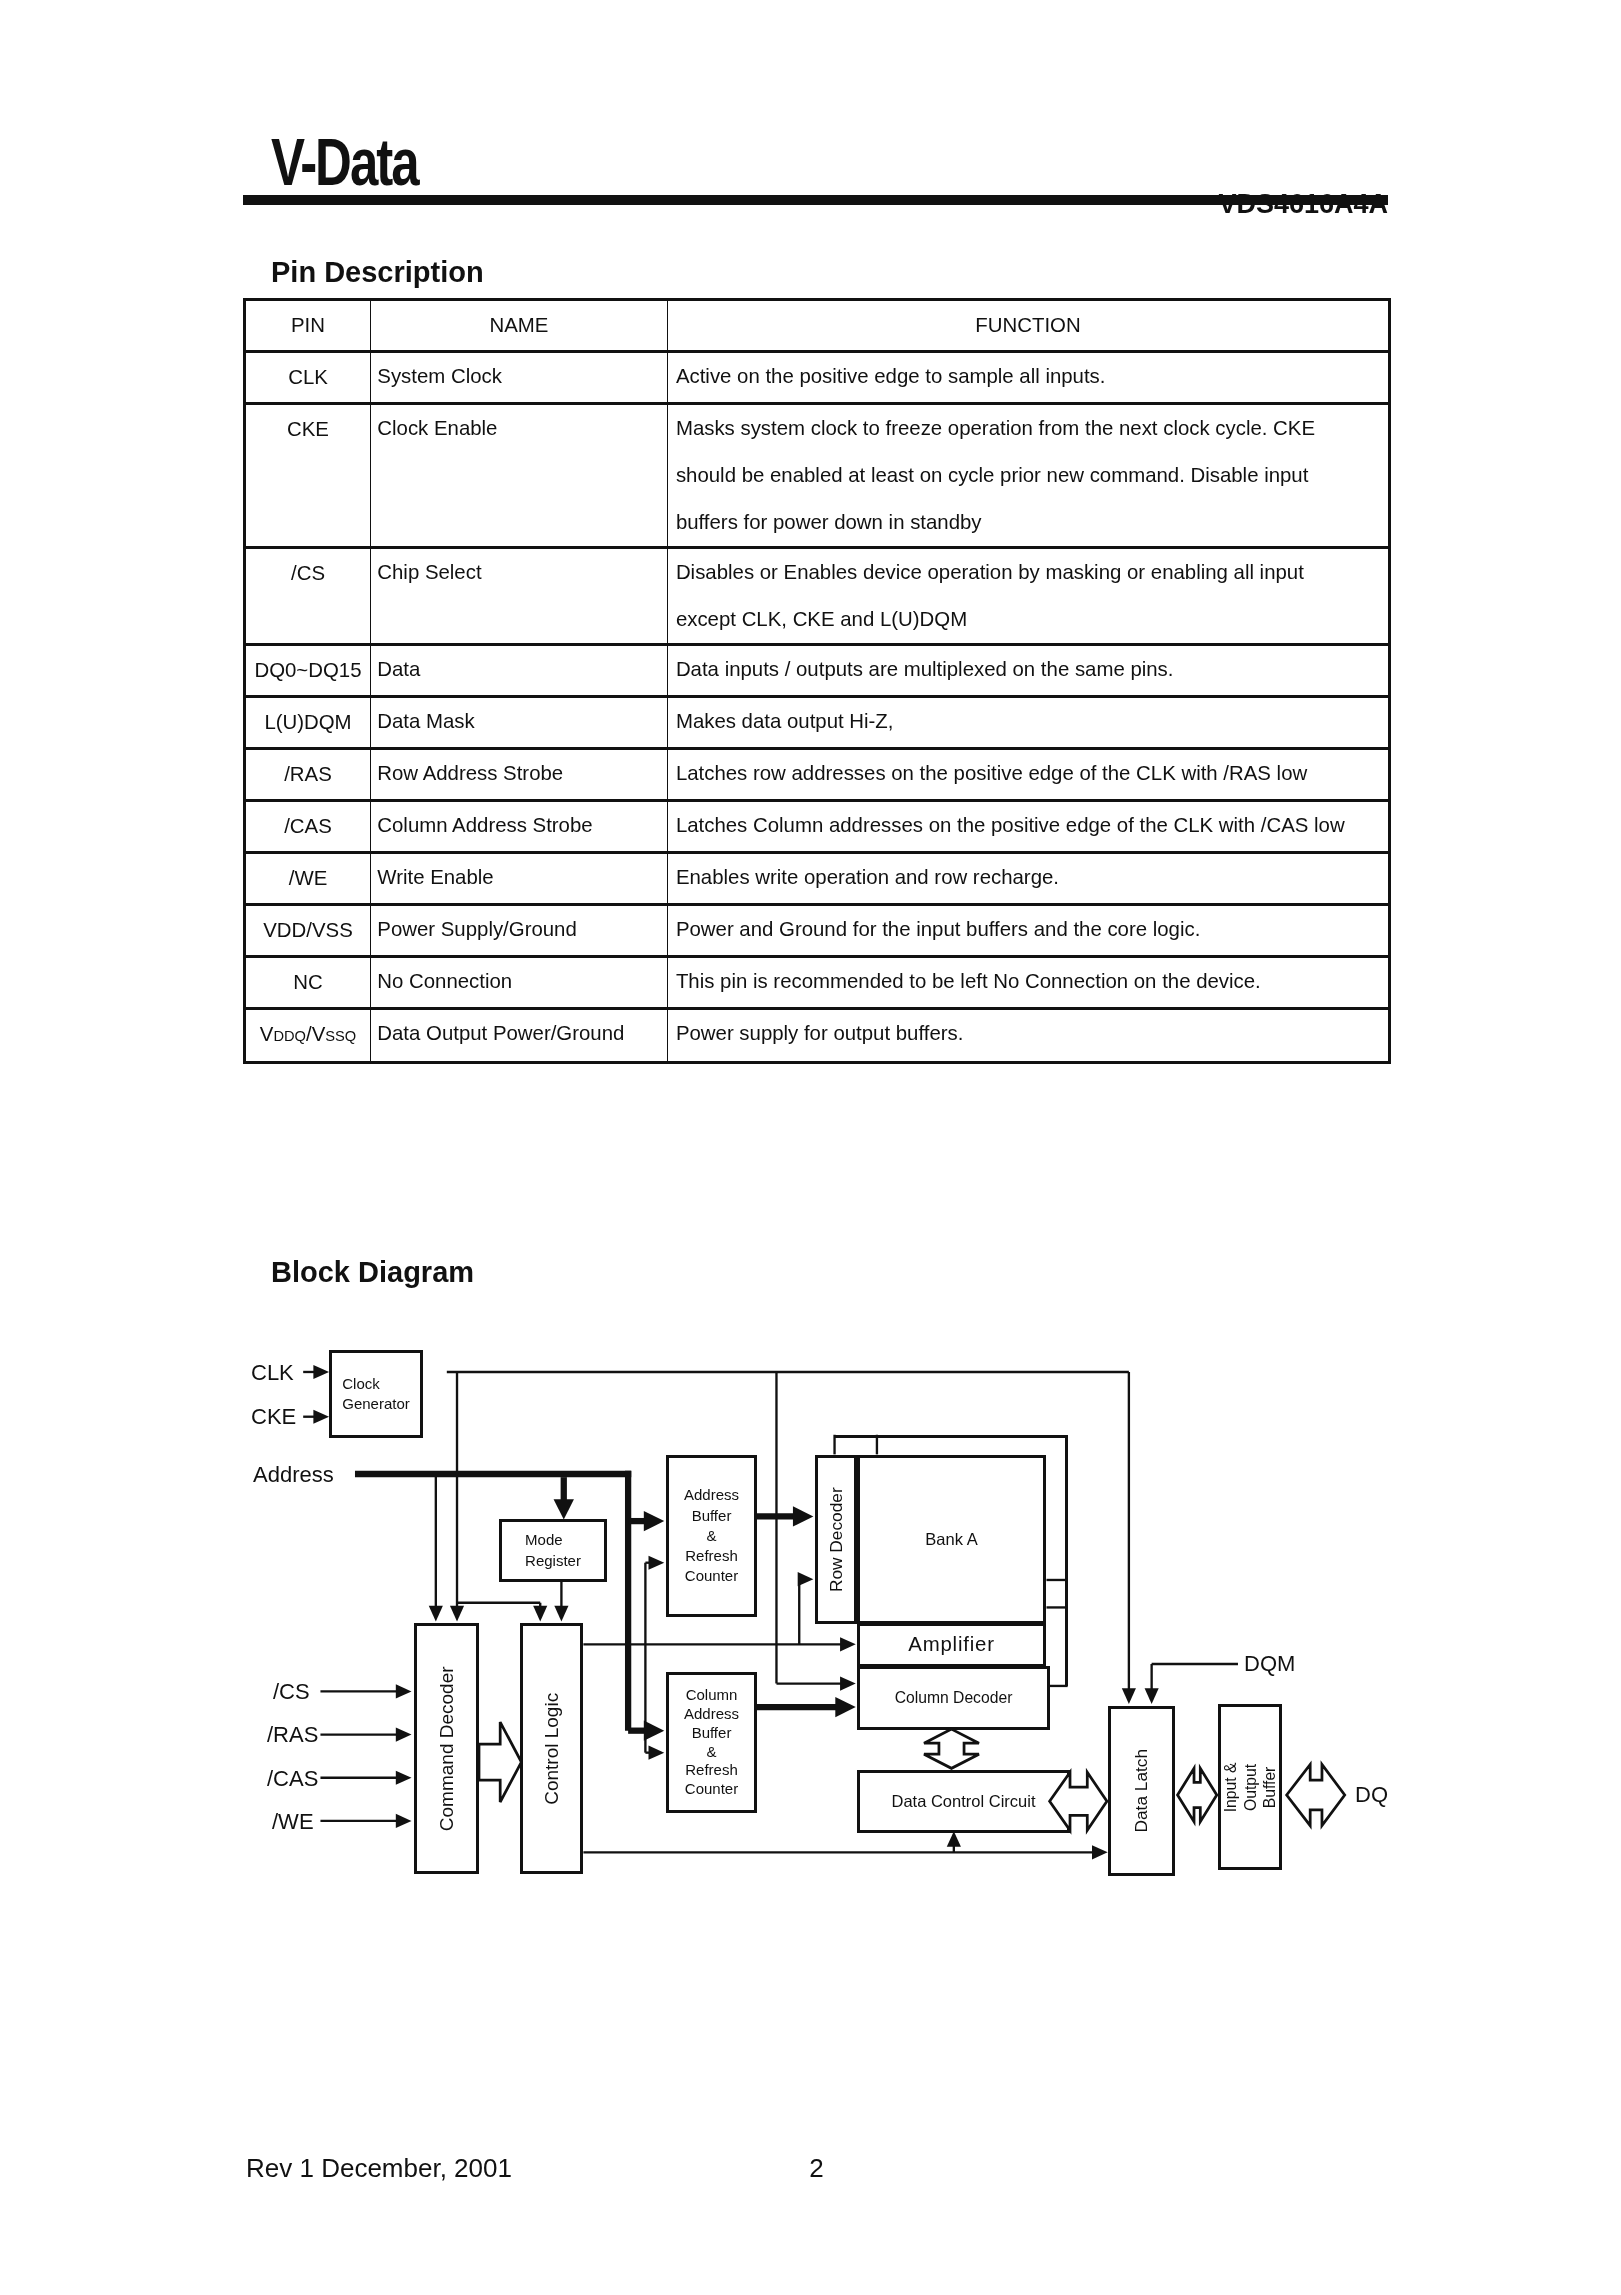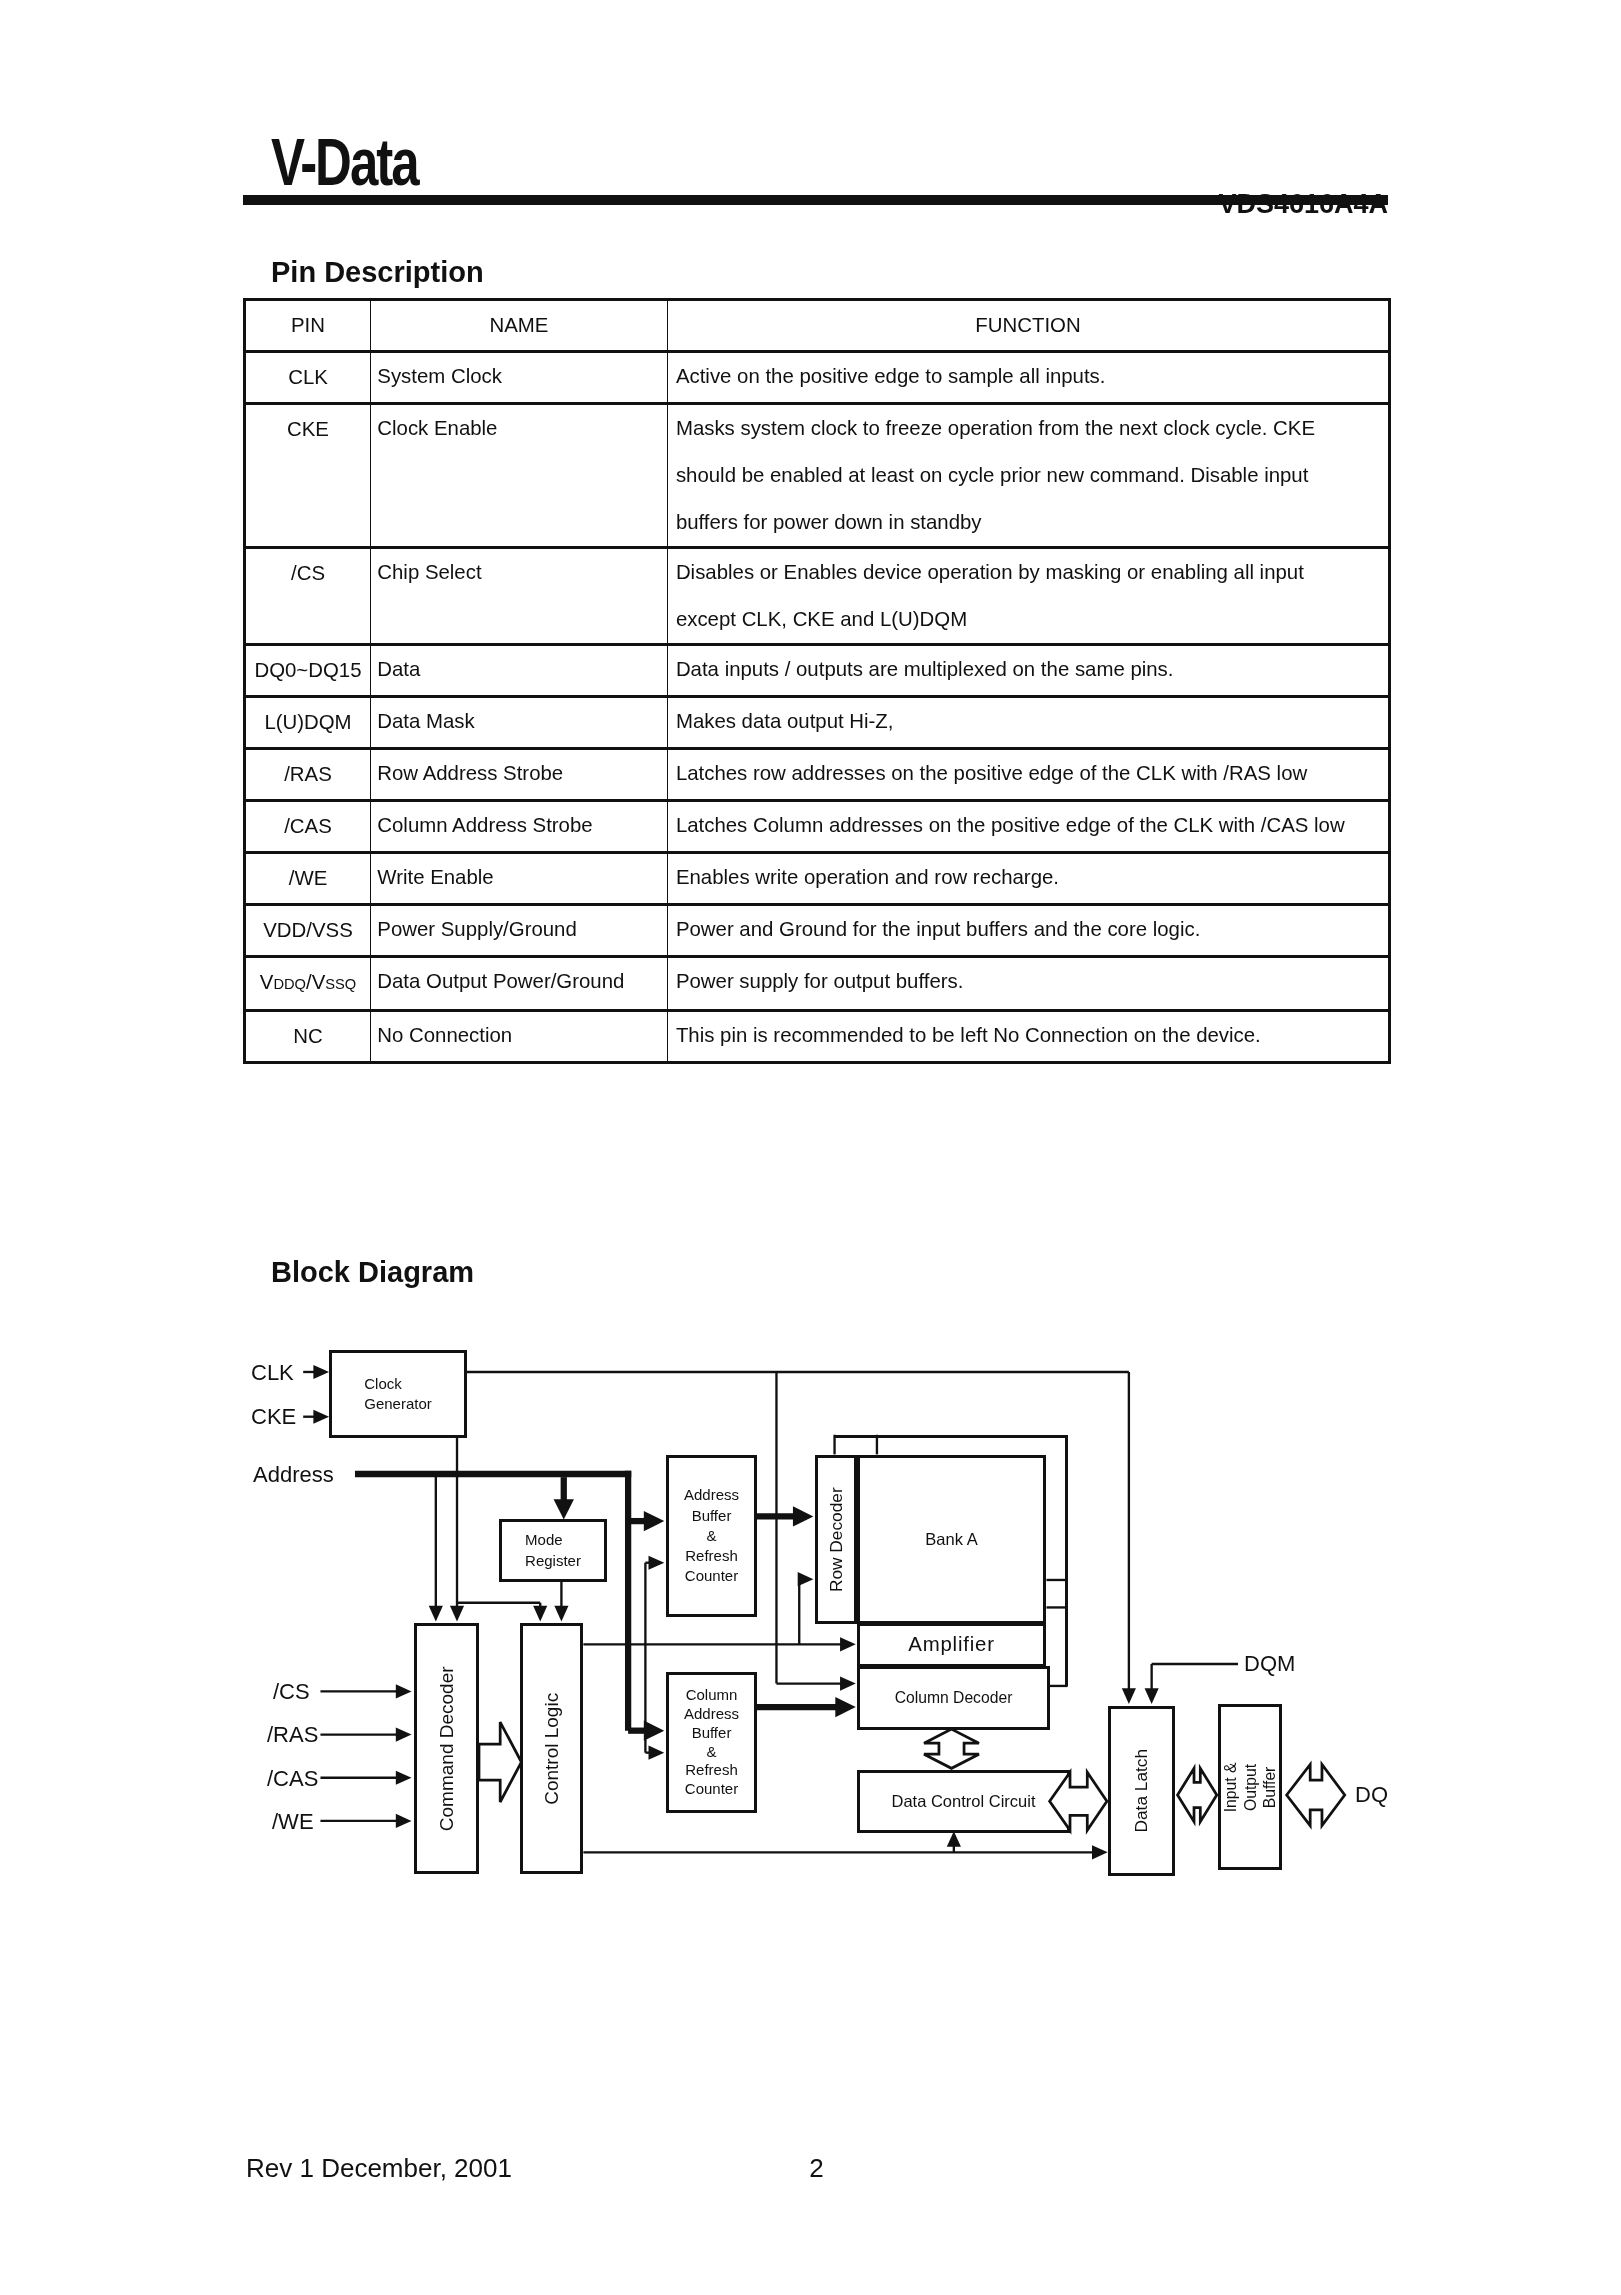--- a/index.html
+++ b/index.html
@@ -104,28 +104,28 @@
           <td class="c-pin">/WE</td>
           <td class="c-name">Write Enable</td>
           <td class="c-func">Enables write operation and row recharge.</td>
         </tr>
         <tr>
           <td class="c-pin">VDD/VSS</td>
           <td class="c-name">Power Supply/Ground</td>
           <td class="c-func">Power and Ground for the input buffers and the core logic.</td>
         </tr>
         <tr>
+          <td class="c-pin">NC</td>
+          <td class="c-name">No Connection</td>
+          <td class="c-func">This pin is recommended to be left No Connection on the device.</td>
+        </tr>
+        <tr>
           <td class="c-pin">V<span class="small">DDQ</span>/V<span class="small">SSQ</span></td>
           <td class="c-name">Data Output Power/Ground</td>
           <td class="c-func">Power supply for output buffers.</td>
-        </tr>
-        <tr>
-          <td class="c-pin">NC</td>
-          <td class="c-name">No Connection</td>
-          <td class="c-func">This pin is recommended to be left No Connection on the device.</td>
         </tr>
       </tbody>
   </table>
 </div>
 
 <h1 class="sec" id="bd-title">Block Diagram</h1>
 
 <svg class="layer" style="z-index:1" width="1622" height="2295" viewBox="0 0 2066 2924">
   <g stroke="#111" stroke-width="3" fill="none">
     <line x1="386" y1="1748" x2="400" y2="1748"></line>
@@ -192,21 +192,21 @@
     <polygon points="846,2205 820,2192 820,2218"></polygon>
     <polygon points="1036,1932 1010,1919 1010,1945"></polygon>
     <polygon points="1090,2175 1064,2162 1064,2188"></polygon>
     <polygon points="718,1936 705,1910 731,1910"></polygon>
   </g>
 </svg>
 
 <div class="blk" id="bank-b" style="left:835px;top:1435px;width:233px;height:251px;"></div>
 <div class="abs" id="bank-b-label">Bank B</div>
 
-<div class="blk" style="left:329px;top:1350px;width:138px;height:88px;text-align:left;">Clock
+<div class="blk" style="left:329px;top:1350px;width:94px;height:88px;text-align:left;">Clock
 Generator</div>
 <div class="blk" style="left:499px;top:1519px;width:108px;height:63px;text-align:left;">Mode
 Register</div>
 <div class="blk" style="left:666px;top:1455px;width:91px;height:162px;">Address
 Buffer
 &amp;
 Refresh
 Counter</div>
 <div class="blk" style="left:815px;top:1455px;width:42px;height:169px;font-size:17.3px;">
   <span class="vtext">Row Decoder</span>

